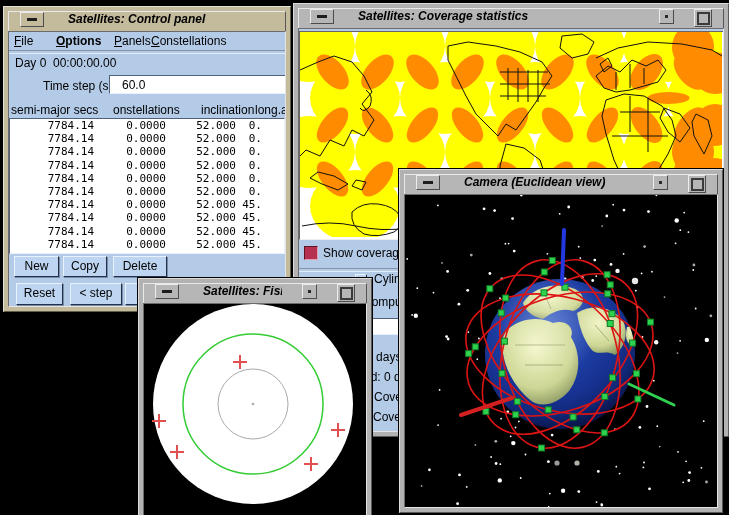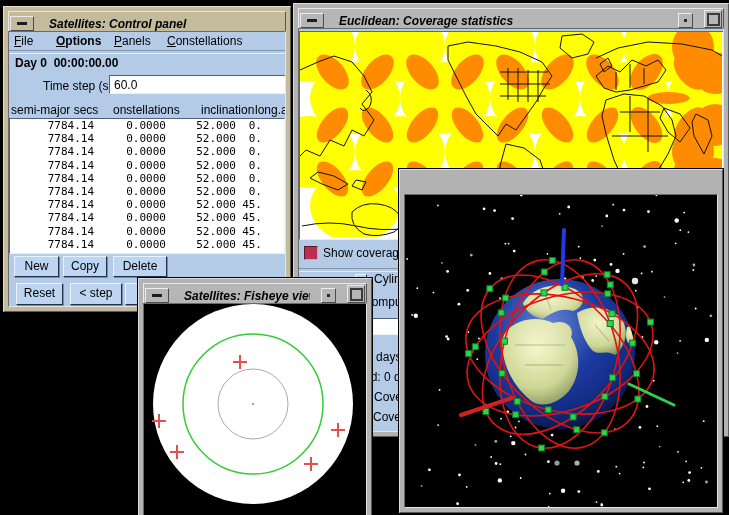--- a/index.html
+++ b/index.html
@@ -4,21 +4,21 @@
 <style>
   html,body{margin:0;padding:0;background:#000;}
   .desktop{position:relative;width:729px;height:515px;overflow:hidden;background:#000;
            font-family:"Liberation Sans",sans-serif;}
   
   .win{position:absolute;border:1px solid #000;
        box-shadow:inset 1px 1px 0 rgba(255,255,255,.55), inset -1px -1px 0 rgba(0,0,0,.5);}
   .win.gray{background:#b2b2b2;}
   .win.tan{background:#c3bb9b;}
   .titlebar{position:absolute;left:5px;right:5px;top:5px;height:19px;
-            display:flex;align-items:flex-end;gap:11px;padding:0 1px;
+            display:flex;align-items:flex-start;gap:20px;padding:0 11px;
             border:1px solid;border-color:#e9e9e9 #565656 #565656 #e9e9e9;}
   .win.gray .titlebar{background:#b6b6b6;}
   .win.tan .titlebar{background:#c3bb9b;}
   .tb-title{flex:1;font:bold italic 12px "Liberation Sans",sans-serif;color:#000;
             white-space:nowrap;overflow:hidden;padding-left:4px;}
   .tb-btn{flex:none;display:flex;align-items:center;justify-content:center;
           border:1px solid;border-color:#ececec #4c4c4c #4c4c4c #ececec;background:inherit;}
   .dash-btn{width:22px;height:13px;}
   .dash-glyph{width:10px;height:3px;background:#1d1d1d;}
   .dot-btn{width:13px;height:13px;}
@@ -30,21 +30,21 @@
   .client.blue{background:#b4cbe8;}
   .client.black{background:#000;}
   
   .menu-item{position:absolute;top:2px;font:12px "Liberation Sans",sans-serif;color:#000;cursor:default;}
   .menu-item u{text-decoration:underline;}
   .groove{position:absolute;left:0;right:0;height:2px;
           border-top:1px solid #8494a8;border-bottom:1px solid #e2ecf8;}
   .txt{position:absolute;font:12px "Liberation Sans",sans-serif;color:#000;white-space:pre;}
   .entry{position:absolute;background:#fff;border:1px solid;
          border-color:#50617c #e9f1fb #e9f1fb #50617c;
-         font:12px "Liberation Sans",sans-serif;color:#000;padding:1px 4px;outline:none;}
+         font:12px "Liberation Sans",sans-serif;color:#000;padding:1px 12px;outline:none;}
   .hdr{position:absolute;font:12px "Liberation Sans",sans-serif;color:#000;white-space:nowrap;}
   .sat-list{position:absolute;background:#fff;border:1px solid;
             border-color:#50617c #e9f1fb #e9f1fb #50617c;overflow:hidden;}
   .sat-row{display:flex;height:13.2px;}
   .sat-row span{display:block;text-align:right;font:11px "DejaVu Sans Mono",monospace;color:#000;}
   .sat-row .c0{width:84px;}.sat-row .c1{width:72px;}.sat-row .c2{width:70px;}.sat-row .c3{width:26px;}
   .btn{position:absolute;background:#bdd5f0;color:#000;text-align:center;
        font:12px "Liberation Sans",sans-serif;line-height:19px;
        border:1px solid;border-color:#e8f2fc #243049 #243049 #e8f2fc;
        box-shadow:1px 1px 0 #24304966;cursor:default;}
@@ -67,23 +67,23 @@
     <div class="titlebar">
       <div class="tb-btn dash-btn">
           <div class="dash-glyph"></div>
         </div>
       <div class="tb-title">Satellites: Control panel</div>
     </div>
     <div class="client blue">
       <span class="menu-item" style="left:5px;"><u>F</u>ile</span>
       <span class="menu-item" style="left:47px;font-weight:bold;"><u>O</u>ptions</span>
       <span class="menu-item" style="left:105px;"><u>P</u>anels</span>
-      <span class="menu-item" style="left:158px;"><u>C</u>onstellations</span>
+      <span class="menu-item" style="left:142px;"><u>C</u>onstellations</span>
       <div class="groove" style="top:18px;"></div>
-      <div class="txt" style="left:6px;top:24px;font-weight:bold;">Day 0  00:00:00.00</div>
+      <div class="txt" style="left:6px;top:24px;">Day 0  00:00:00.00</div>
       <div class="txt" style="left:6px;top:47px;margin-left:28px;">Time step (secs):</div>
       <input class="entry" style="left: 100px; top: 43px; width: 168px; height: 15px;" value="60.0">
       <span class="hdr" style="left:2px;top:71px;">semi-major secs</span>
       <span class="hdr" style="left:104px;top:71px;">onstellations</span>
       <span class="hdr" style="left:192px;top:71px;">inclination</span>
       <span class="hdr" style="left:246px;top:71px;">long.as</span>
       <div class="sat-list" id="sat-table" style="left:0;top:86px;width:274px;height:134px;">
           <div class="sat-row">
             <span class="c0">7784.14</span>
             <span class="c1">0.0000</span>
@@ -152,21 +152,21 @@
       <div class="btn" style="left:61px;top:251px;width:50px;height:20px;">&lt; step</div>
       <div class="btn" style="left:116px;top:251px;width:54px;height:20px;">&lt;</div>
     </div>
   </div>
 
   <div class="win gray" style="left:292px;top:2px;width:436px;height:434px;z-index:10;">
     <div class="titlebar">
       <div class="tb-btn dash-btn">
           <div class="dash-glyph"></div>
         </div>
-      <div class="tb-title">Euclidean: Coverage statistics</div>
+      <div class="tb-title">Satellites: Coverage statistics</div>
       <div class="tb-btn dot-btn">
           <div class="dot-glyph"></div>
         </div>
       <div class="tb-btn max-btn">
           <div class="max-glyph"></div>
         </div>
     </div>
     <div class="client blue">
       <div class="map-box">
         <svg class="scene" id="map-svg" width="422" height="205">
@@ -284,20 +284,32 @@
           <path d="M89,58 h14 M96,51 v14" stroke="#e05050" stroke-width="2" fill="none"></path>
           <path d="M8,117 h14 M15,110 v14" stroke="#e05050" stroke-width="2" fill="none"></path>
           <path d="M26,148 h14 M33,141 v14" stroke="#e05050" stroke-width="2" fill="none"></path>
           <path d="M187,126 h14 M194,119 v14" stroke="#e05050" stroke-width="2" fill="none"></path>
           <path d="M160,160 h14 M167,153 v14" stroke="#e05050" stroke-width="2" fill="none"></path>
         </svg>
     </div>
   </div>
 
   <div class="win gray" style="left:398px;top:168px;width:324px;height:344px;z-index:30;">
+    <div class="titlebar">
+      <div class="tb-btn dash-btn">
+          <div class="dash-glyph"></div>
+        </div>
+      <div class="tb-title">Camera (Euclidean view)</div>
+      <div class="tb-btn dot-btn">
+          <div class="dot-glyph"></div>
+        </div>
+      <div class="tb-btn max-btn">
+          <div class="max-glyph"></div>
+        </div>
+    </div>
     <div class="client black">
       <svg class="scene" id="camera-svg" width="312" height="312">
           <rect x="0" y="0" width="312" height="312" fill="#000000"></rect>
           <circle cx="152.3" cy="92.8" r="0.9" fill="#ffffff"></circle>
           <circle cx="283.8" cy="285.5" r="1.4" fill="#ffffff"></circle>
           <circle cx="196.5" cy="308.8" r="0.9" fill="#aaaaaa"></circle>
           <circle cx="122.1" cy="104.4" r="0.9" fill="#ffffff"></circle>
           <circle cx="144.8" cy="298.6" r="0.9" fill="#ffffff"></circle>
           <circle cx="212.5" cy="75.9" r="2.2" fill="#ffffff"></circle>
           <circle cx="296.4" cy="272.8" r="0.9" fill="#ffffff"></circle>

